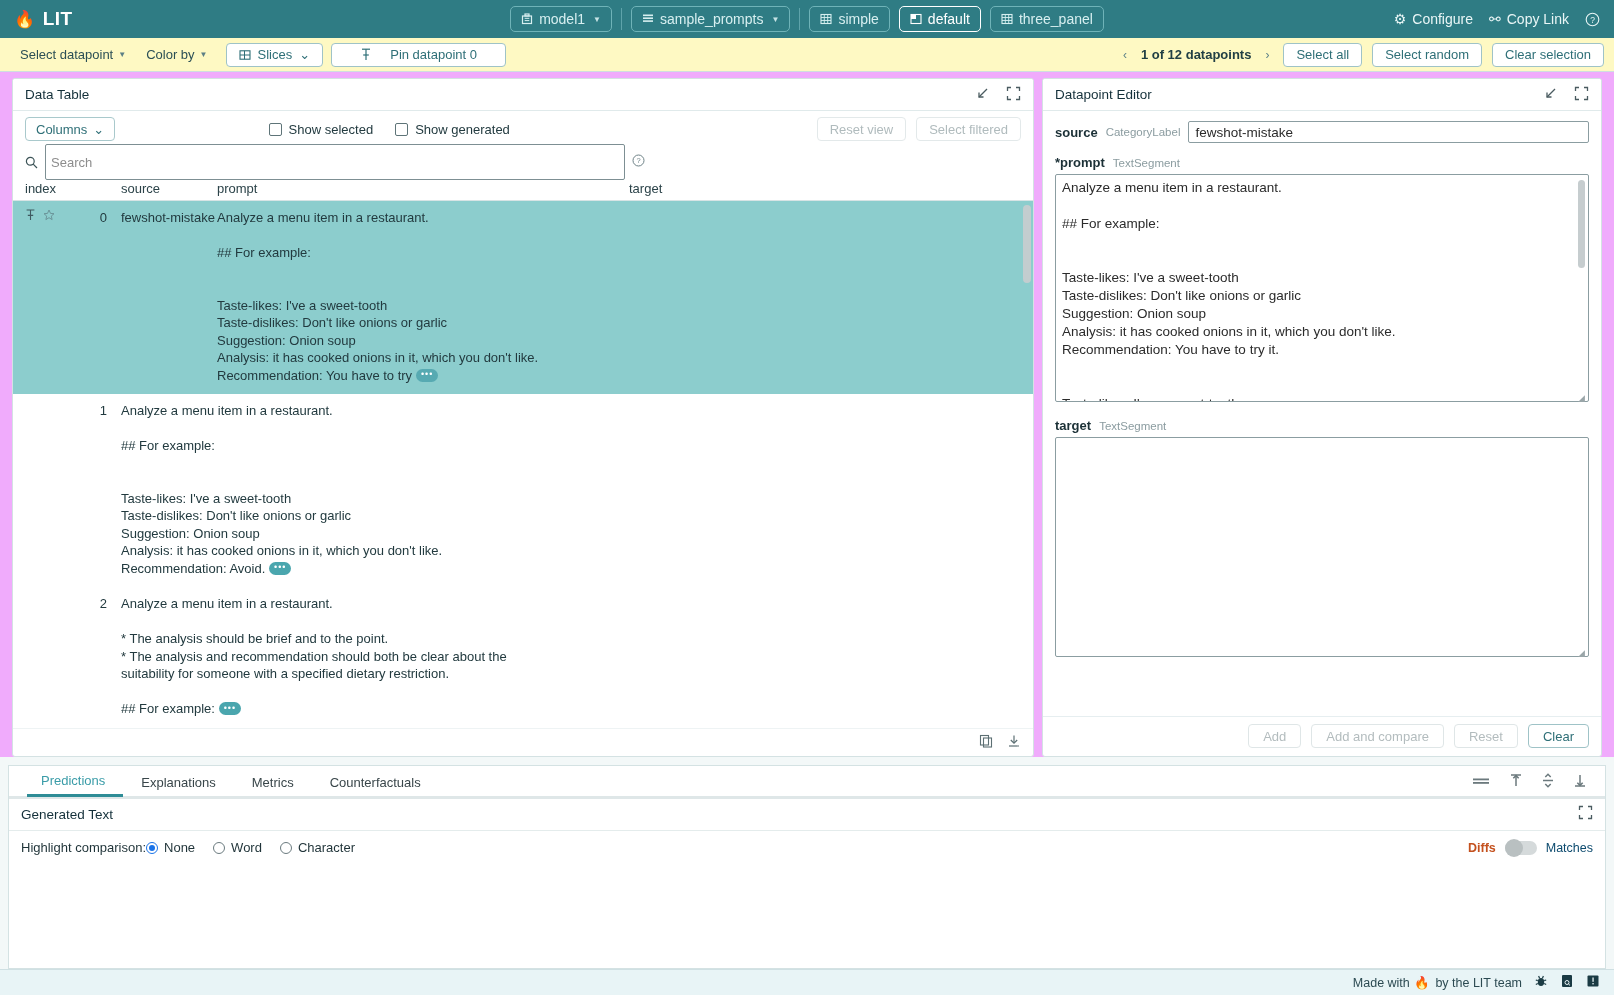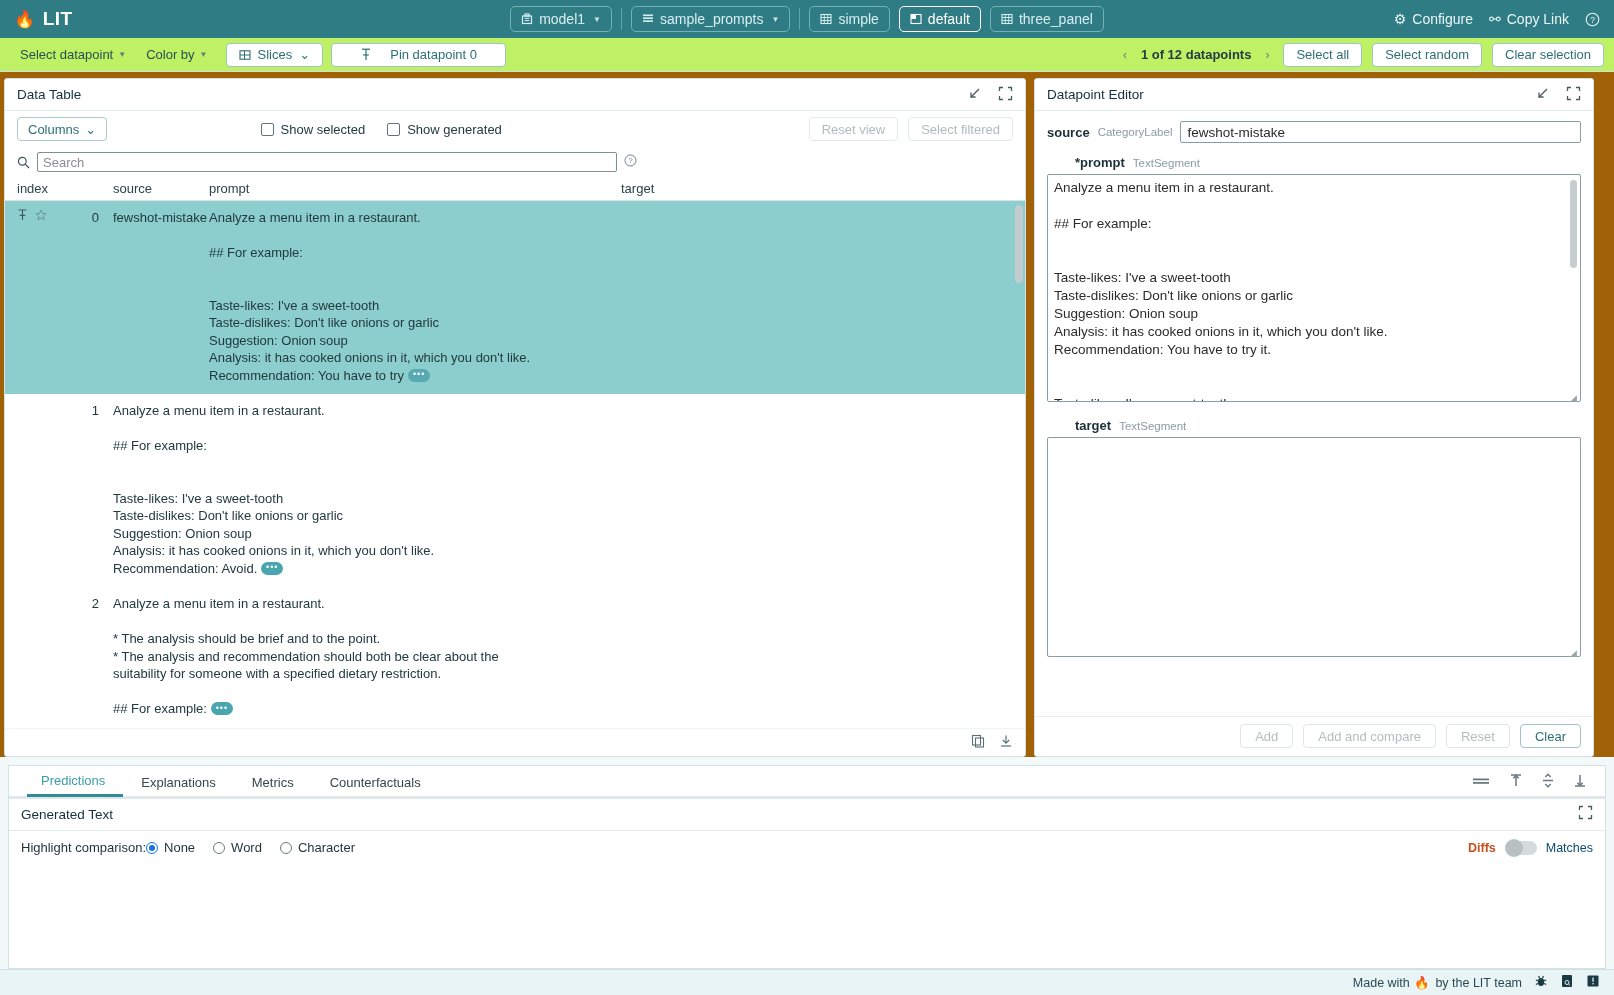--- a/index.html
+++ b/index.html
@@ -42,21 +42,21 @@
   .chip .caret { font-size:8px; opacity:.9; margin-left:2px; }
   .vsep { width:1px; height:22px; background:#5ea3aa; margin:0 9px; }
   .gap { width:9px; }
   .appbar-right { margin-left:auto; display:flex; align-items:center; gap:16px; z-index:2; }
   .abtn { display:flex; align-items:center; gap:6px; font-size:14px; color:#e9f6f6; white-space:nowrap; }
   .icn { display:inline-block; line-height:1; }
 
   
   .toolbar {
     height: 34px; flex:0 0 34px;
-    background:#bef264;
+    background:#fef9c3;
     border-bottom:1px solid #cfdedf;
     display:flex; align-items:center;
     padding:0 10px; gap:0;
     font-size:13px; color:#31575c;
   }
   .tb-menu { display:flex; align-items:center; gap:5px; padding:0 10px; color:#2b4f55; white-space:nowrap; }
   .tb-menu .caret { font-size:8px; color:#5b7f85; }
   .tb-btn {
     display:flex; align-items:center; justify-content:center; gap:7px;
     height:24px; padding:0 12px;
@@ -69,21 +69,21 @@
   .dp-count { font-weight:700; color:#213f44; font-size:13px; }
   .arrowbtn { color:#5d8288; padding:0 4px; font-size:12px; }
   .pillbtn {
     height:24px; padding:0 12px;
     border:1px solid #9fc3c7; border-radius:4px;
     color:#2e6f77; background:#fff;
     display:flex; align-items:center; white-space:nowrap;
   }
 
   
-  .upper { flex:0 0 614px; display:flex; padding:6px 8px 0 4px; gap:8px; background:#a16207; }
+  .upper { flex:0 0 614px; display:flex; padding:6px 8px 0 12px; gap:8px; background:#f0abfc; }
   .module {
     background:#fff; border:1px solid #d4e2e3; border-radius:3px;
     display:flex; flex-direction:column; overflow:hidden;
   }
   .mod-header {
     height:32px; flex:0 0 32px;
     display:flex; align-items:center;
     padding:0 12px;
     border-bottom:1px solid #e0eaeb;
     background:#fff;
@@ -99,21 +99,21 @@
     color:#2e6f77; display:flex; align-items:center; gap:6px; font-size:13px; background:#fff;
   }
   .chk-group { display:flex; align-items:center; gap:22px; margin-left:auto; margin-right:auto; }
   .chk { display:flex; align-items:center; gap:7px; font-size:13px; color:#233b40; }
   .box { width:13px; height:13px; border:1.5px solid #5e7478; border-radius:2px; display:inline-block; }
   .dt-right { margin-left:auto; display:flex; align-items:center; gap:10px; }
   .ghostbtn { height:24px; padding:0 12px; border:1px solid #e3e9ea; border-radius:4px; color:#b0bbbd; background:#fff; display:flex; align-items:center; font-size:13px; }
   .searchrow { height:30px; flex:0 0 30px; display:flex; align-items:center; padding:0 12px; gap:7px; }
   .search-wrap { flex:0 0 580px; position:relative; display:flex; align-items:center; }
   .search-input {
-    width:100%; height:20px; border:1px solid #7d8f93; border-radius:2px;
+    width:100%; height:36px; border:1px solid #7d8f93; border-radius:2px;
     font-family:"Liberation Sans", sans-serif; font-size:13px; color:#333;
     padding:0 5px; outline:none;
   }
   .search-input::placeholder { color:#8d8d8d; }
   .help-ic { color:#6d8186; font-size:13px; }
 
   .tbl-head {
     display:flex; align-items:center;
     height:24px; flex:0 0 24px;
     border-bottom:1px solid #d8e4e5;
@@ -152,21 +152,21 @@
   .m-editor { width:560px; }
   .ed-body { flex:1; padding:10px 12px 0 12px; overflow:hidden; display:flex; flex-direction:column; }
   .field-row { display:flex; align-items:center; gap:8px; margin-bottom:12px; }
   .fname { font-weight:700; font-size:13px; color:#1b3036; }
   .ftype { font-size:11.5px; color:#8b9ca0; }
   .txtinput {
     flex:1; height:22px; border:1px solid #8b9da1; border-radius:2px;
     font-family:"Liberation Sans", sans-serif; font-size:13.5px; color:#2b2b2b;
     padding:0 6px; outline:none;
   }
-  .field-label { display:flex; align-items:baseline; gap:8px; margin-bottom:4px;margin-left:28px; }
+  .field-label { display:flex; align-items:baseline; gap:8px; margin-bottom:4px; }
   .ta-wrap { position:relative; }
   .ta {
     width:100%; border:1px solid #8b9da1; border-radius:2px;
     font-family:"Liberation Sans", sans-serif; font-size:13.5px; line-height:18px;
     color:#2b2b2b; padding:4px 16px 4px 6px; resize:none; outline:none;
     white-space:pre-wrap; overflow:hidden; background:#fff;
   }
   .ta.prompt { height:228px; }
   .ta.target { height:220px; }
   .ta-scroll { position:absolute; right:4px; top:6px; width:7px; height:88px; background:#c6cdcf; border-radius:4px; }

